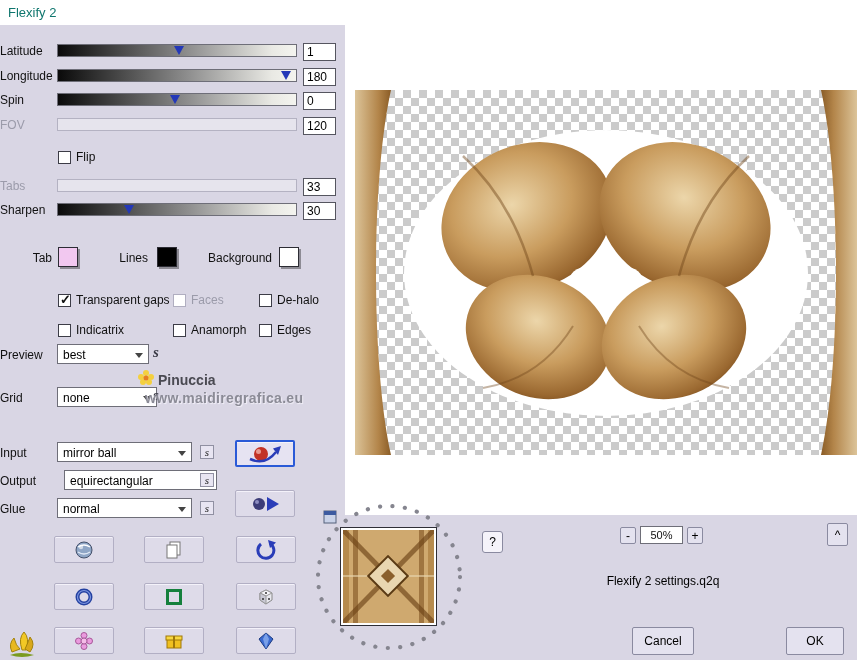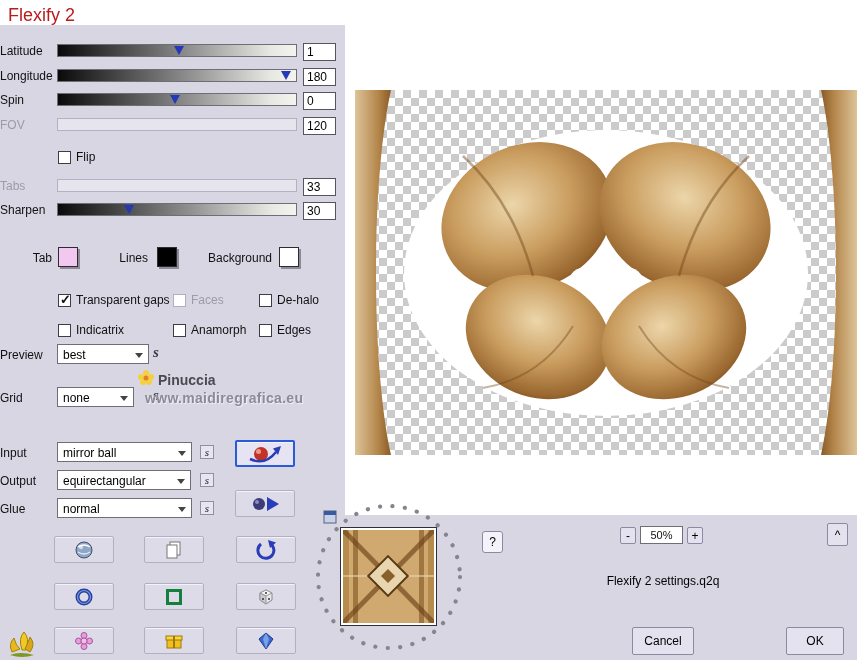--- a/index.html
+++ b/index.html
@@ -1,20 +1,20 @@
 <!DOCTYPE html>
 <html><head>
 <meta charset="utf-8">
 <style>
   *{box-sizing:border-box;margin:0;padding:0}
   html,body{background:#fff}
   body{width:857px;height:660px;font-family:"Liberation Sans",sans-serif;font-size:12px;color:#111}
   .app{position:relative;width:857px;height:660px;background:#d9d6e4;overflow:hidden}
   .titlebar{position:absolute;left:0;top:0;width:857px;height:25px;background:#fff}
-  .title{position:absolute;left:8px;top:5px;font-size:18px;color:#b91c1c}
+  .title{position:absolute;left:8px;top:5px;font-size:13px;color:#0f766e}
   .preview-panel{position:absolute;left:345px;top:25px;width:512px;height:490px;background:#fff}
   .preview-image{position:absolute;left:10px;top:65px}
   
   .srow{position:absolute;left:0;width:345px;height:20px}
   .slabel{position:absolute;left:0;top:1px;width:50px;text-align:left}
   .dis{color:#9b9baa}
   .track{position:absolute;left:57px;top:1px;width:240px;height:13px;border:1px solid #6e6e78;
          background:linear-gradient(to right,#0a0a0a,#2e2e2e 15%,#8f8f8f 55%,#e9e9e4 90%,#f4f4ef)}
   .track.disabled{background:#e6e4ed;border-color:#b4b2c2}
   .thumb{position:absolute;top:1px;width:0;height:0;border-left:5px solid transparent;border-right:5px solid transparent;
@@ -185,21 +185,21 @@
 
   <div class="srow" style="top:344px">
     <span class="slabel" style="top:4px">Preview</span>
     <div class="select" style="left:57px;width:92px">
       <span>best</span>
     </div>
     <span class="sglyph" style="left:153px">s</span>
   </div>
   <div class="srow" style="top:387px">
     <span class="slabel" style="top:4px">Grid</span>
-    <div class="select" style="left:57px;width:77px">
+    <div class="select" style="left:57px;width:100px">
       <span>none</span>
     </div>
     <span class="sglyph" style="left:153px">s</span>
   </div>
 
   <svg style="position:absolute;left:137px;top:369px" width="18" height="18" viewBox="0 0 18 18">
     <circle cx="9" cy="4" r="3" fill="#f4d03f"></circle>
       <circle cx="4" cy="8" r="3" fill="#f4d03f"></circle>
     <circle cx="14" cy="8" r="3" fill="#f4d03f"></circle>
       <circle cx="6" cy="13" r="3" fill="#f4d03f"></circle>
@@ -220,21 +220,21 @@
     <svg width="34" height="20" viewBox="0 0 34 20">
       <circle cx="13" cy="10" r="7" fill="#c23226"></circle>
       <circle cx="10.5" cy="7.5" r="2.5" fill="#e89a90"></circle>
       <path d="M2 15 Q 17 22 28 8" fill="none" stroke="#2a3db8" stroke-width="2.5"></path>
       <polygon points="33,2 25,4.5 30,11" fill="#2a3db8"></polygon>
     </svg>
   </div>
 
   <div class="srow" style="top:470px">
     <span class="slabel" style="top:4px">Output</span>
-    <div class="select" style="left:57px;width:134px">
+    <div class="select" style="left:64px;width:153px">
       <span>equirectangular</span>
     </div>
     <button class="sbtn" style="left:200px;top:3px">s</button>
   </div>
 
   <div class="srow" style="top:498px">
     <span class="slabel" style="top:4px">Glue</span>
     <div class="select" style="left:57px;width:135px">
       <span>normal</span>
     </div>

